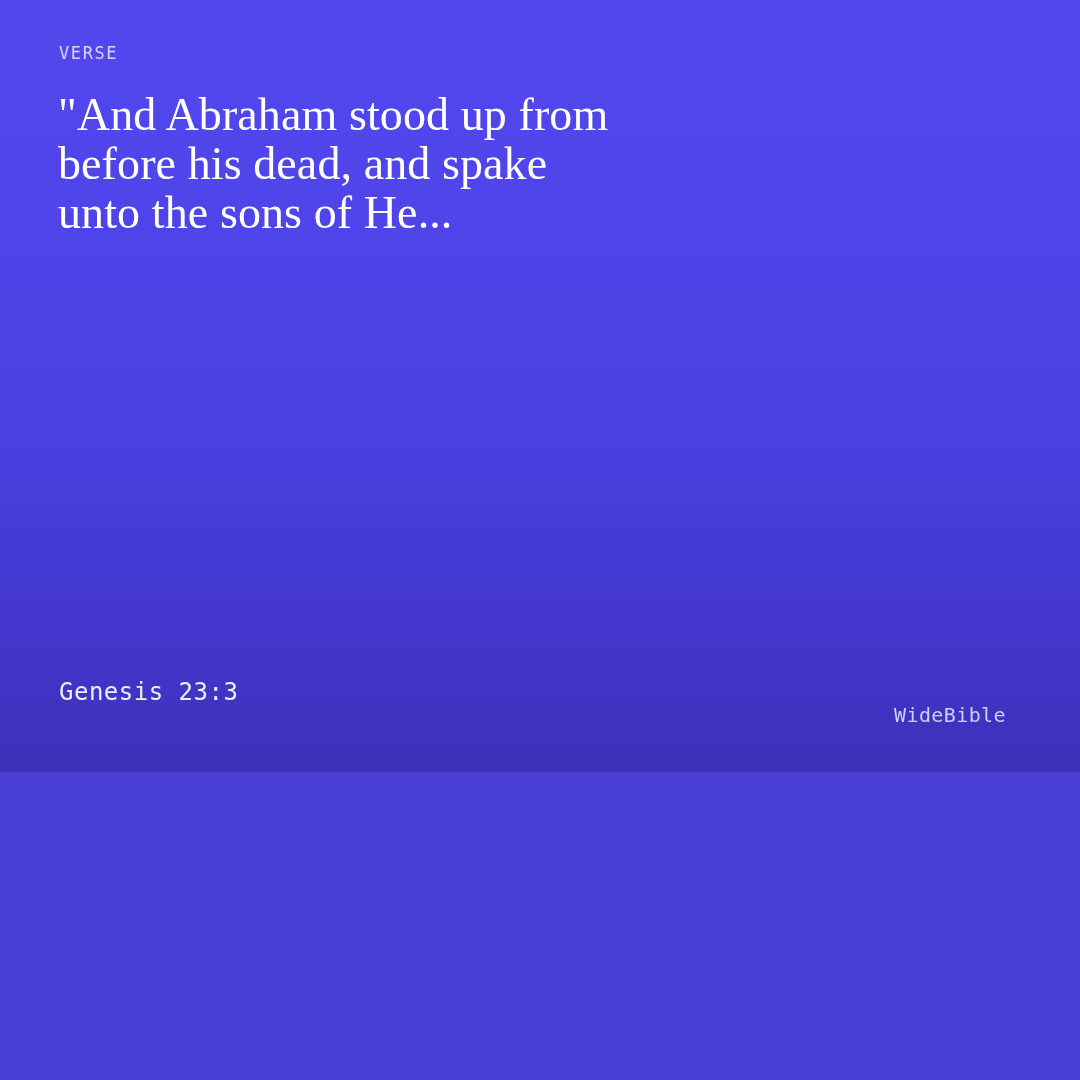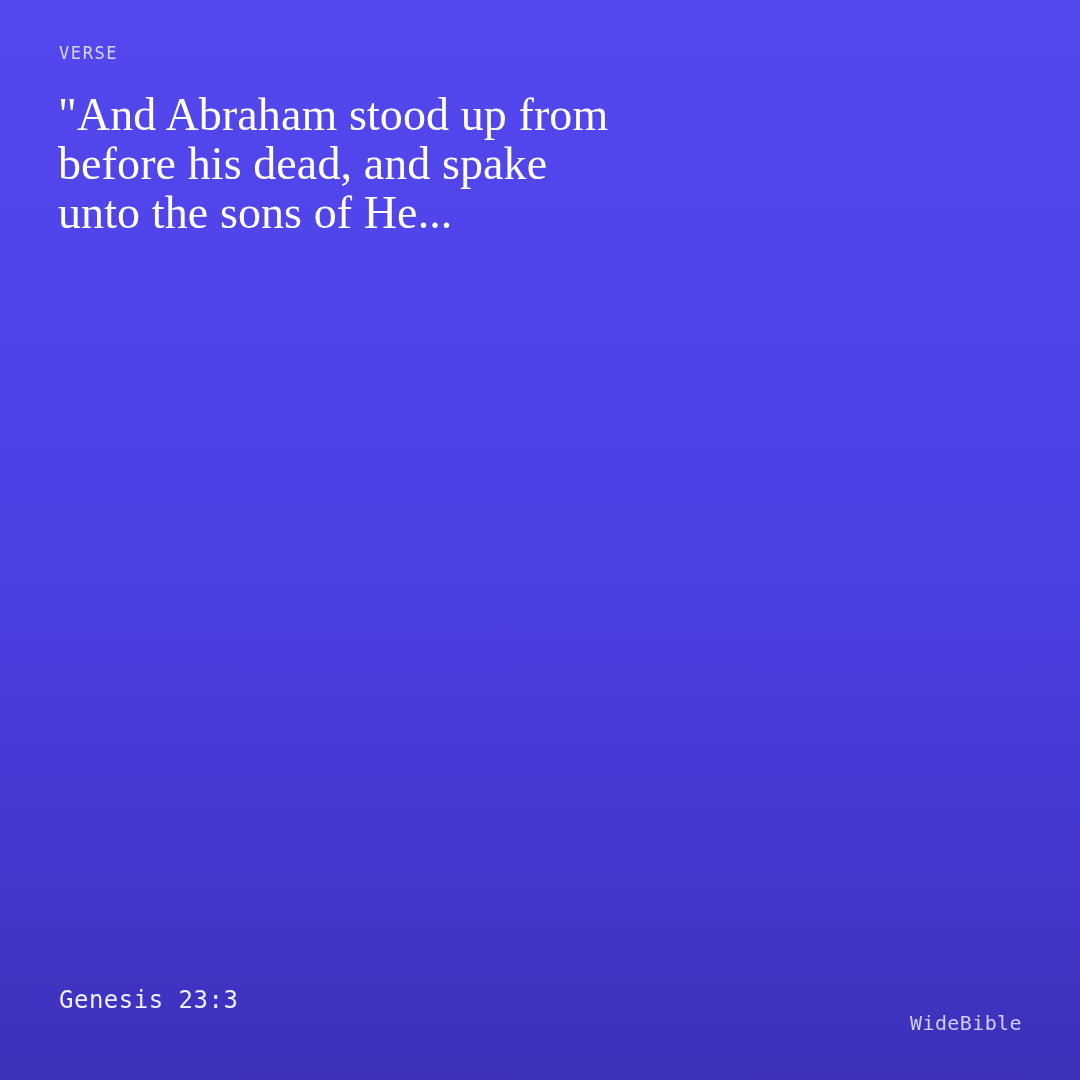--- a/index.html
+++ b/index.html
@@ -11,21 +11,21 @@
   }
 
   body {
     font-family: "Liberation Sans", sans-serif;
     background: #4a3fd6;
   }
 
   .card {
     position: relative;
     width: 1080px;
-    height: 1080px;
+    height: 772px;
     background: linear-gradient(180deg,
                 #5348ee 0%,
                 #4f44ea 30%,
                 #4a3fe0 55%,
                 #4337cf 80%,
                 #3c31b8 100%);
     overflow: hidden;
   }
 
   .label-verse {
@@ -56,21 +56,21 @@
     left: 59px;
     bottom: 66px;
     font-family: "DejaVu Sans Mono", monospace;
     font-size: 24px;
     letter-spacing: 0.5px;
     color: #f0eefd;
   }
 
   .brand {
     position: absolute;
-    right: 58px;
+    right: 74px;
     bottom: 45px;
     font-family: "DejaVu Sans Mono", monospace;
     font-size: 20px;
     letter-spacing: 0.4px;
     color: #d9d5f7;
     opacity: 0.95;
   }
 </style>
 </head>
 <body>

